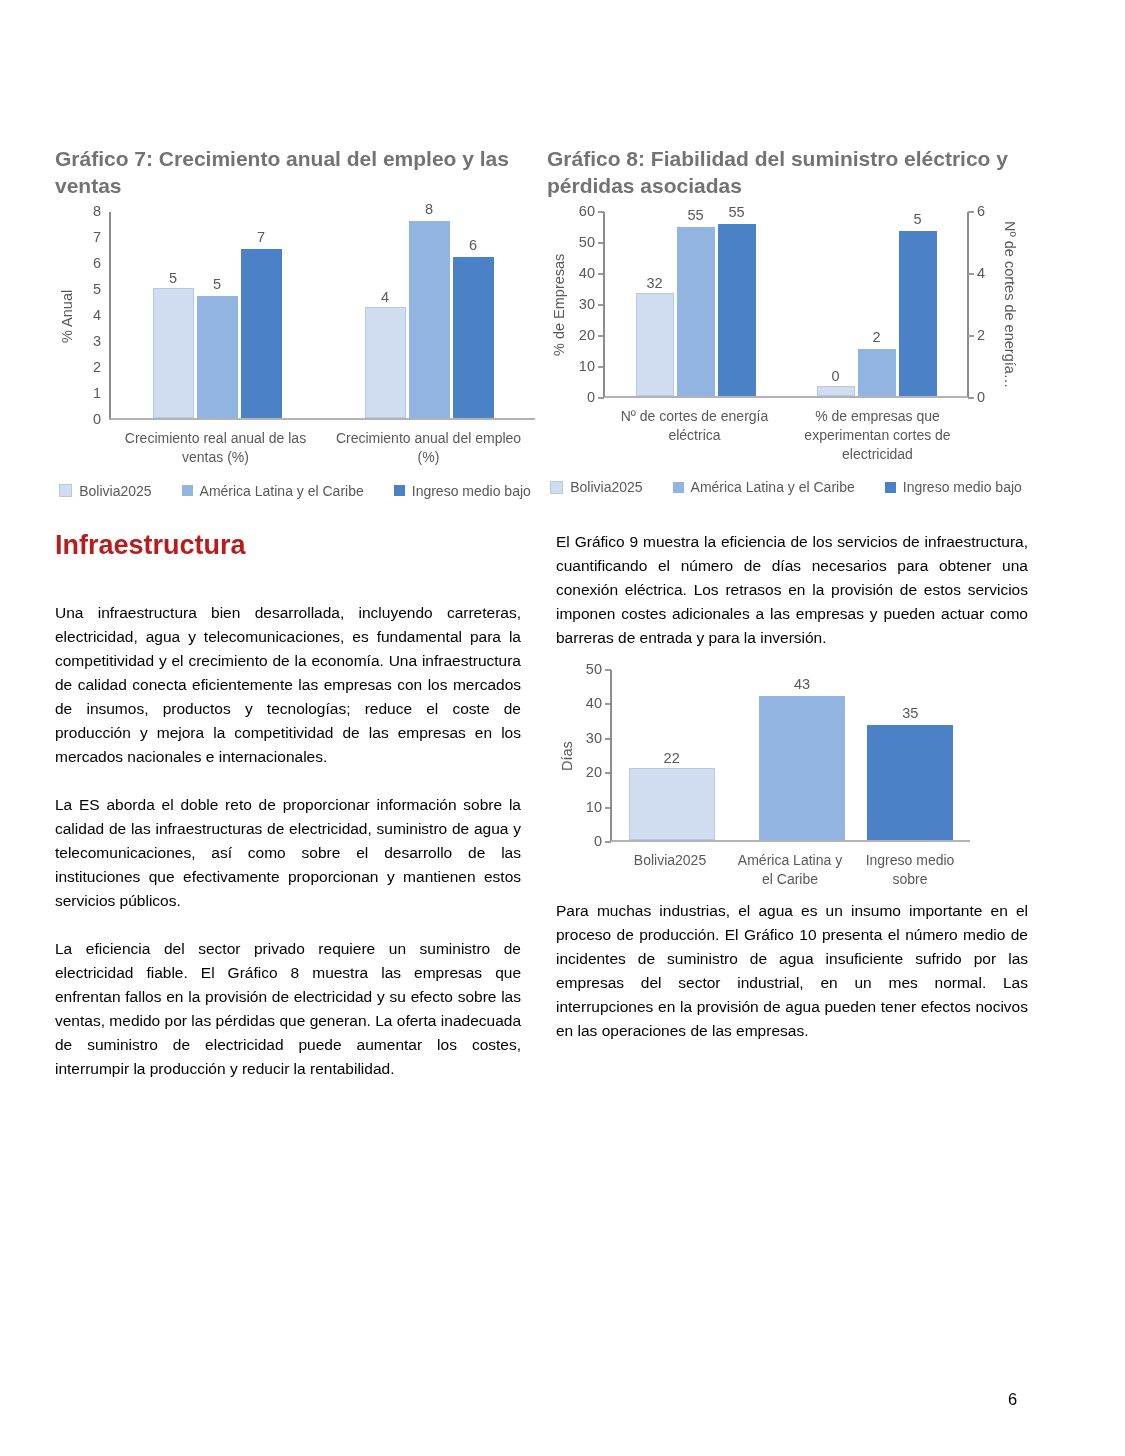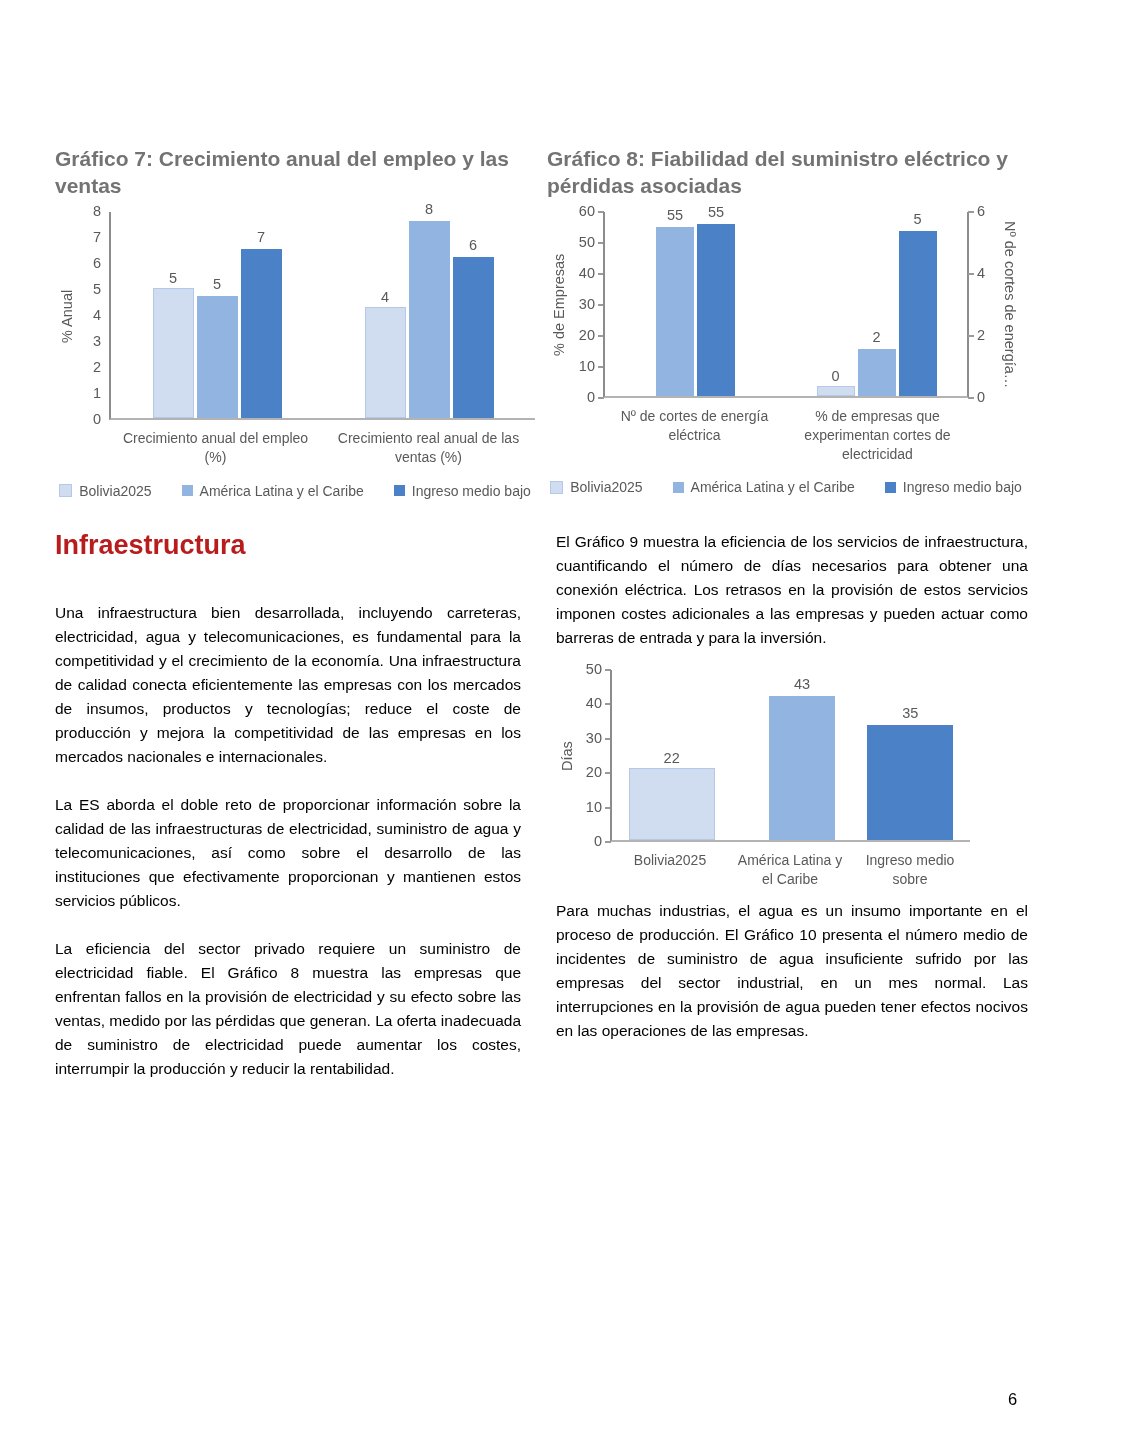--- a/index.html
+++ b/index.html
@@ -111,26 +111,26 @@
                     <div class="blabel" style="bottom: 200.3px;">8</div>
                   </div>
                   <div class="barw" style="width: 41px;">
                     <div class="bar" style="height: 161.2px; background: rgb(75, 130, 199);"></div>
                     <div class="blabel" style="bottom: 165.2px;">6</div>
                   </div>
                 </div>
               </div>
               <div class="xlabels">
                 <div class="xcell">
+                  <div class="">Crecimiento real anual de las</div>
+                  <div class="">ventas (%)</div>
+                </div>
+                <div class="xcell">
                   <div class="">Crecimiento anual del empleo</div>
                   <div class="">(%)</div>
-                </div>
-                <div class="xcell">
-                  <div class="">Crecimiento real anual de las</div>
-                  <div class="">ventas (%)</div>
                 </div>
               </div>
             </div>
           </div>
           <div class="legend">
             <div class="litem">
               <div class="lswatch" style="background: rgb(208, 221, 241); border: 1px solid rgb(182, 200, 232);"></div>
               <div class="">Bolivia2025</div>
             </div>
             <div class="litem">
@@ -161,20 +161,24 @@
               <div class="ytick left" style="top: 115px;">20</div>
               <div class="tickdash" style="top: 123px; right: -1px;"></div>
               <div class="ytick left" style="top: 146px;">10</div>
               <div class="tickdash" style="top: 154px; right: -1px;"></div>
               <div class="ytick left" style="top: 177px;">0</div>
               <div class="tickdash" style="top: 185px; right: -1px;"></div>
             </div>
             <div class="cmain">
               <div class="plot axL axB axR" style="height: 186px;">
                 <div class="group" style="gap: 3px;">
+                  <div class="barw" style="width: 38px;">
+                    <div class="bar" style="height: 100.75px; background: rgb(208, 221, 241); border: 1px solid rgb(182, 200, 232);"></div>
+                    <div class="blabel" style="bottom: 104.75px;">32</div>
+                  </div>
                   <div class="barw" style="width: 38px;">
                     <div class="bar" style="height: 168.95px; background: rgb(145, 180, 224);"></div>
                     <div class="blabel" style="bottom: 172.95px;">55</div>
                   </div>
                   <div class="barw" style="width: 38px;">
                     <div class="bar" style="height: 172.05px; background: rgb(75, 130, 199);"></div>
                     <div class="blabel" style="bottom: 176.05px;">55</div>
                   </div>
                 </div>
                 <div class="group" style="gap: 3px;">
@@ -262,21 +266,21 @@
             </div>
             <div class="cmain">
               <div class="plot axL axB" style="height: 172px;">
                 <div class="group">
                   <div class="barw" style="width: 86px;">
                     <div class="bar" style="height: 70.52px; background: rgb(208, 221, 241); border: 1px solid rgb(182, 200, 232);"></div>
                     <div class="blabel" style="bottom: 74.52px;">22</div>
                   </div>
                 </div>
                 <div class="group">
-                  <div class="barw" style="width: 66px; margin-left: 22px;">
+                  <div class="barw" style="width: 86px; margin-left: 22px;">
                     <div class="bar" style="height: 144.48px; background: rgb(145, 180, 224);"></div>
                     <div class="blabel" style="bottom: 148.48px;">43</div>
                   </div>
                 </div>
                 <div class="group">
                   <div class="barw" style="width: 86px;">
                     <div class="bar" style="height: 115.24px; background: rgb(75, 130, 199);"></div>
                     <div class="blabel" style="bottom: 119.24px;">35</div>
                   </div>
                 </div>

